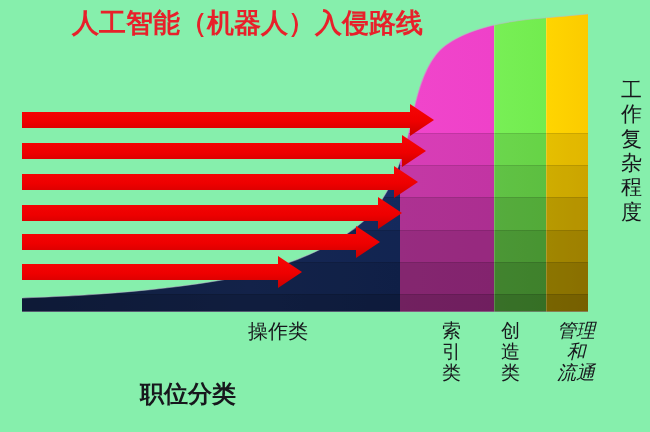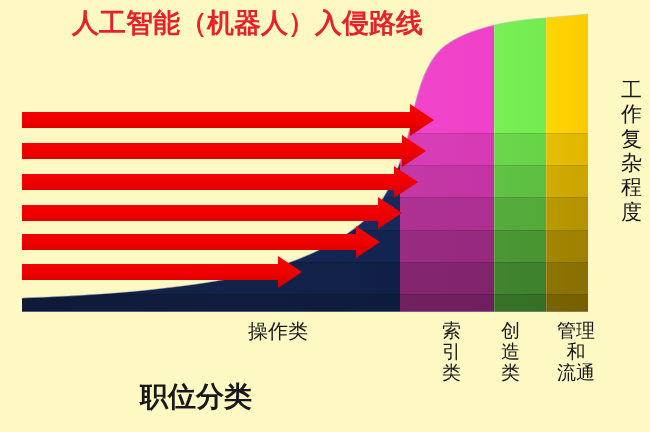--- a/index.html
+++ b/index.html
@@ -7,21 +7,21 @@
     padding: 0;
     background: #ffffff;
   }
   body {
     font-family: "DejaVu Sans", "Liberation Sans", sans-serif;
   }
   #stage {
     position: relative;
     width: 650px;
     height: 432px;
-    background: #fef9c3;
+    background: #86efac;
     overflow: hidden;
   }
 
   
   #chart-title {
     position: absolute;
     left: 72px;
     top: 8px;
     font-size: 27px;
     font-weight: bold;
@@ -91,26 +91,27 @@
     left: 428px;
     top: 320px;
   }
   #cat-label-2 {
     left: 487px;
     top: 320px;
   }
   #cat-label-3 {
     left: 543px;
     top: 320px;
+    font-style: italic;
   }
   #x-axis-label {
     position: absolute;
     left: 140px;
     top: 378px;
-    font-size: 28px;
+    font-size: 24px;
     font-weight: bold;
     color: #17171c;
     white-space: nowrap;
   }
 </style>
 </head>
 <body>
 
 <div id="stage">
 

